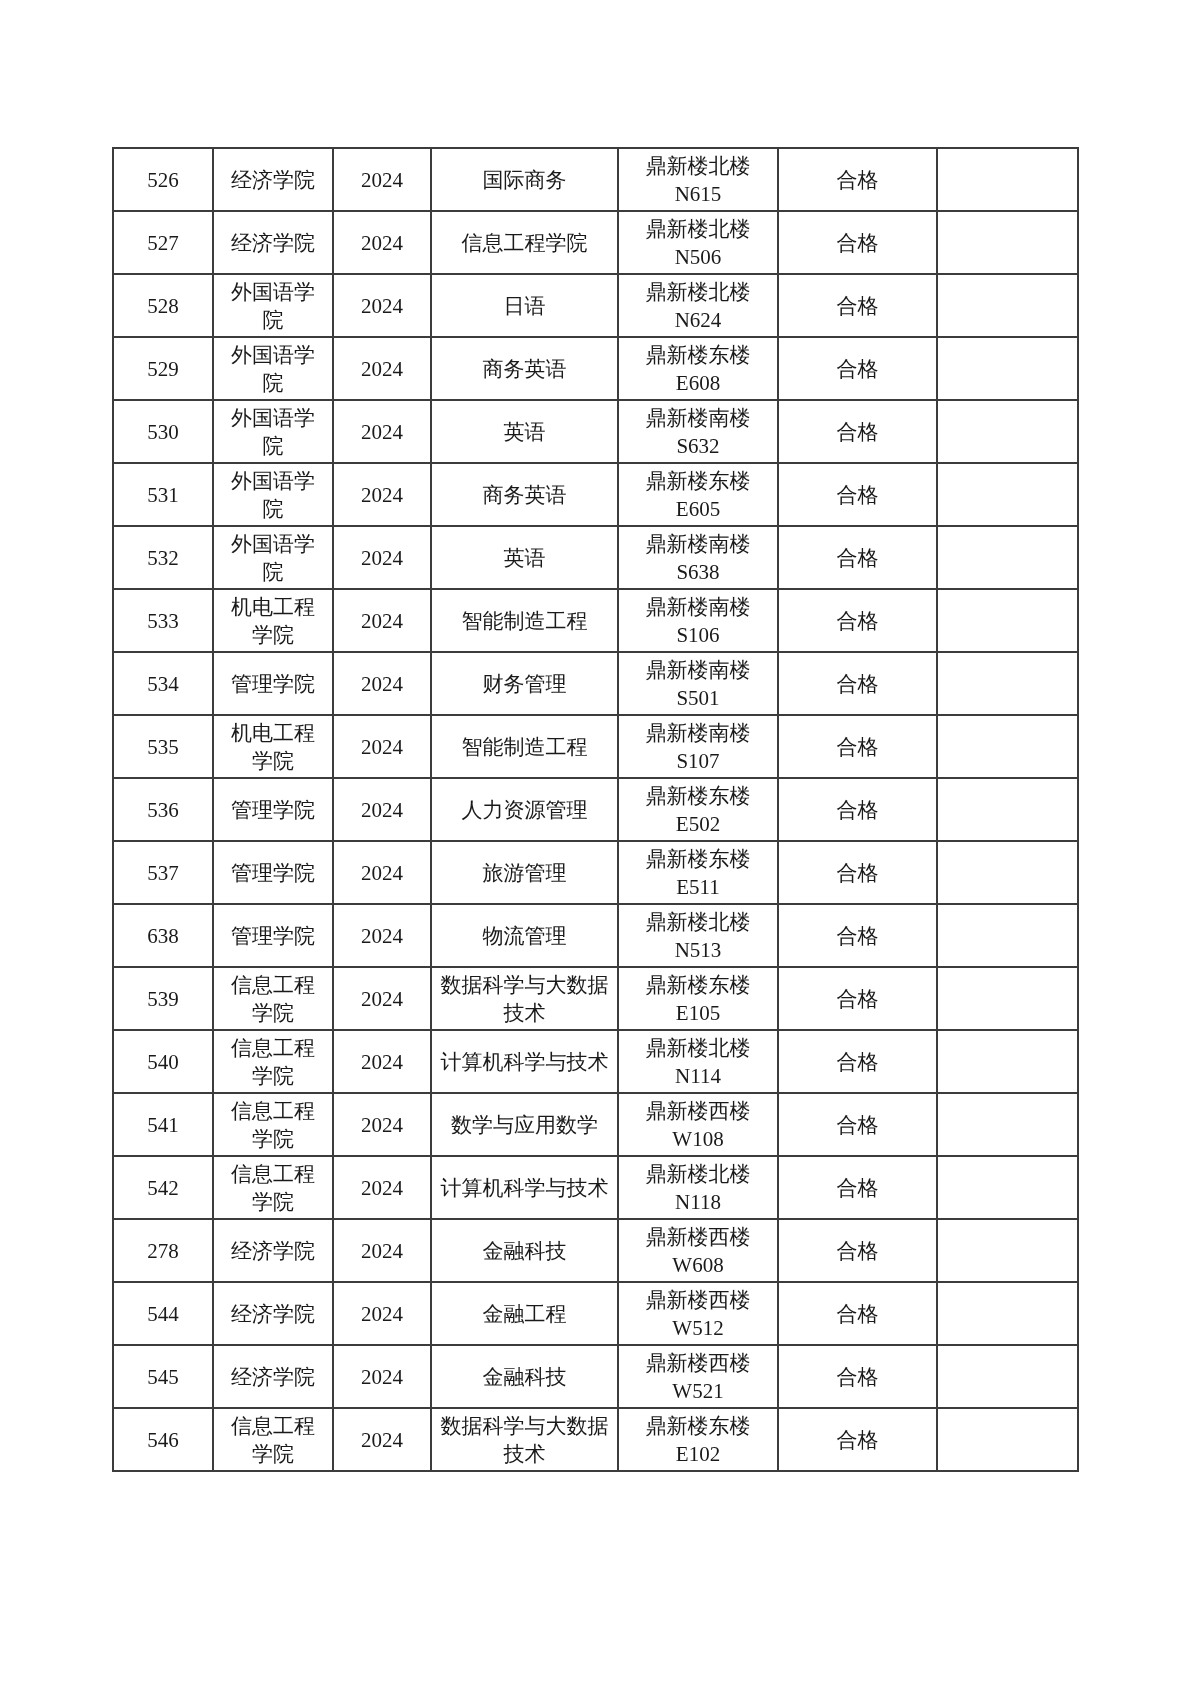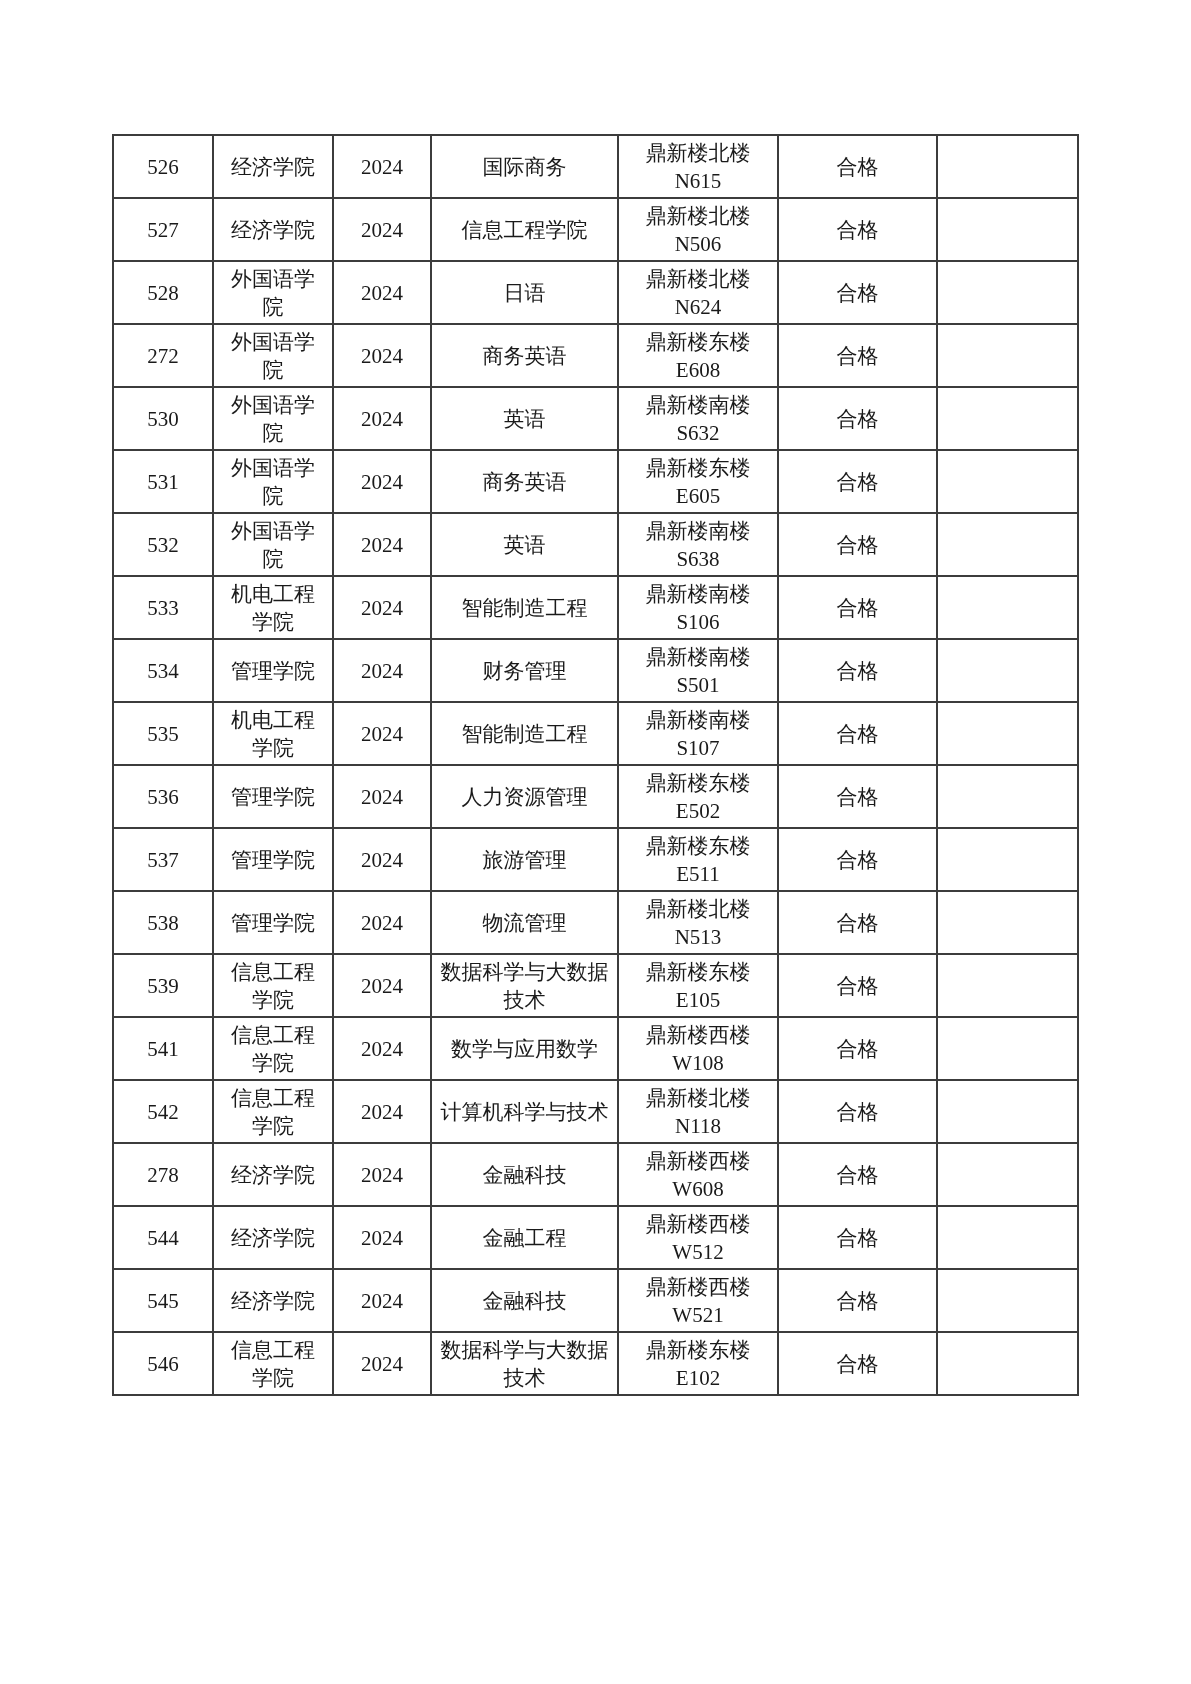--- a/index.html
+++ b/index.html
@@ -11,21 +11,21 @@
     height: 1684px;
     background: #ffffff;
     position: relative;
     font-family: "Liberation Serif", "DejaVu Serif", serif;
     color: #1a1a1a;
     overflow: hidden;
   }
   .table-wrap {
     position: absolute;
     left: 112px;
-    top: 134px;
+    top: 147px;
   }
   table.doc-table {
     border-collapse: collapse;
     table-layout: fixed;
     width: 965px;
   }
   table.doc-table td {
     border: 2px solid #3c3c3c;
     text-align: center;
     vertical-align: middle;
@@ -91,21 +91,21 @@
           <td class="cell-year">2024</td>
           <td class="cell-major">日语</td>
           <td class="cell-location">
             <span class="loc-building">鼎新楼北楼</span>
             <span class="loc-room">N624</span>
           </td>
           <td class="cell-result">合格</td>
           <td class="cell-remark"></td>
         </tr>
         <tr>
-          <td class="cell-serial">272</td>
+          <td class="cell-serial">529</td>
           <td class="cell-college">外国语学院</td>
           <td class="cell-year">2024</td>
           <td class="cell-major">商务英语</td>
           <td class="cell-location">
             <span class="loc-building">鼎新楼东楼</span>
             <span class="loc-room">E608</span>
           </td>
           <td class="cell-result">合格</td>
           <td class="cell-remark"></td>
         </tr>
@@ -199,39 +199,51 @@
           <td class="cell-year">2024</td>
           <td class="cell-major">旅游管理</td>
           <td class="cell-location">
             <span class="loc-building">鼎新楼东楼</span>
             <span class="loc-room">E511</span>
           </td>
           <td class="cell-result">合格</td>
           <td class="cell-remark"></td>
         </tr>
         <tr>
-          <td class="cell-serial">538</td>
+          <td class="cell-serial">638</td>
           <td class="cell-college">管理学院</td>
           <td class="cell-year">2024</td>
           <td class="cell-major">物流管理</td>
           <td class="cell-location">
             <span class="loc-building">鼎新楼北楼</span>
             <span class="loc-room">N513</span>
           </td>
           <td class="cell-result">合格</td>
           <td class="cell-remark"></td>
         </tr>
         <tr>
           <td class="cell-serial">539</td>
           <td class="cell-college">信息工程学院</td>
           <td class="cell-year">2024</td>
           <td class="cell-major">数据科学与大数据技术</td>
           <td class="cell-location">
             <span class="loc-building">鼎新楼东楼</span>
             <span class="loc-room">E105</span>
+          </td>
+          <td class="cell-result">合格</td>
+          <td class="cell-remark"></td>
+        </tr>
+        <tr>
+          <td class="cell-serial">540</td>
+          <td class="cell-college">信息工程学院</td>
+          <td class="cell-year">2024</td>
+          <td class="cell-major">计算机科学与技术</td>
+          <td class="cell-location">
+            <span class="loc-building">鼎新楼北楼</span>
+            <span class="loc-room">N114</span>
           </td>
           <td class="cell-result">合格</td>
           <td class="cell-remark"></td>
         </tr>
         <tr>
           <td class="cell-serial">541</td>
           <td class="cell-college">信息工程学院</td>
           <td class="cell-year">2024</td>
           <td class="cell-major">数学与应用数学</td>
           <td class="cell-location">

